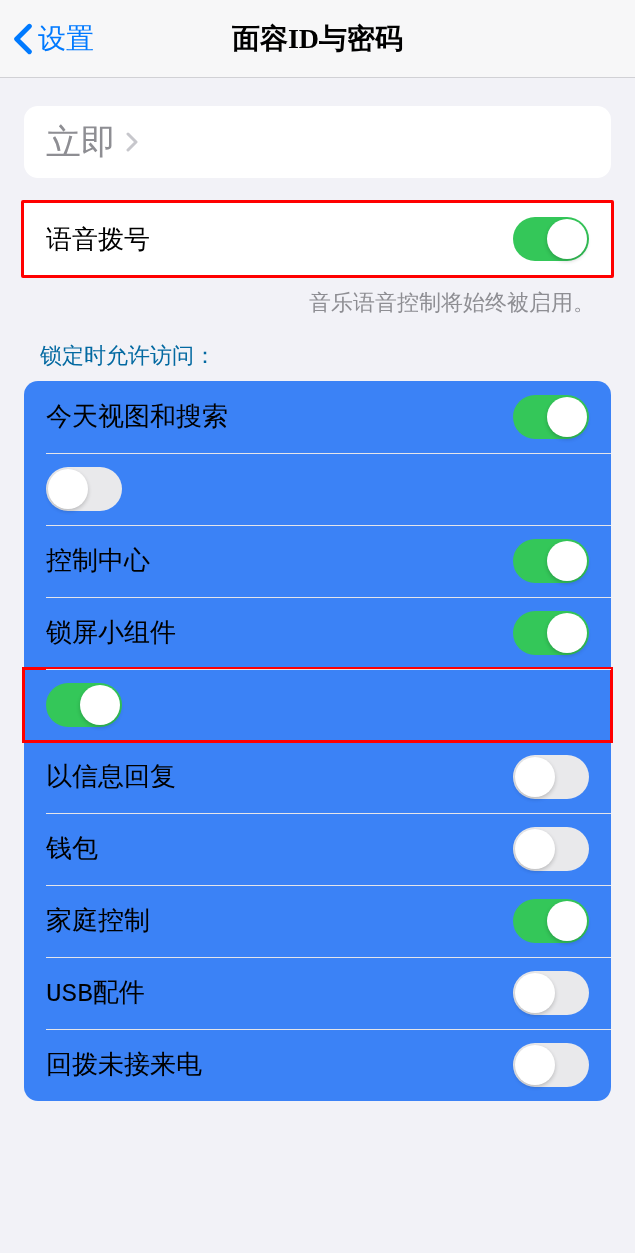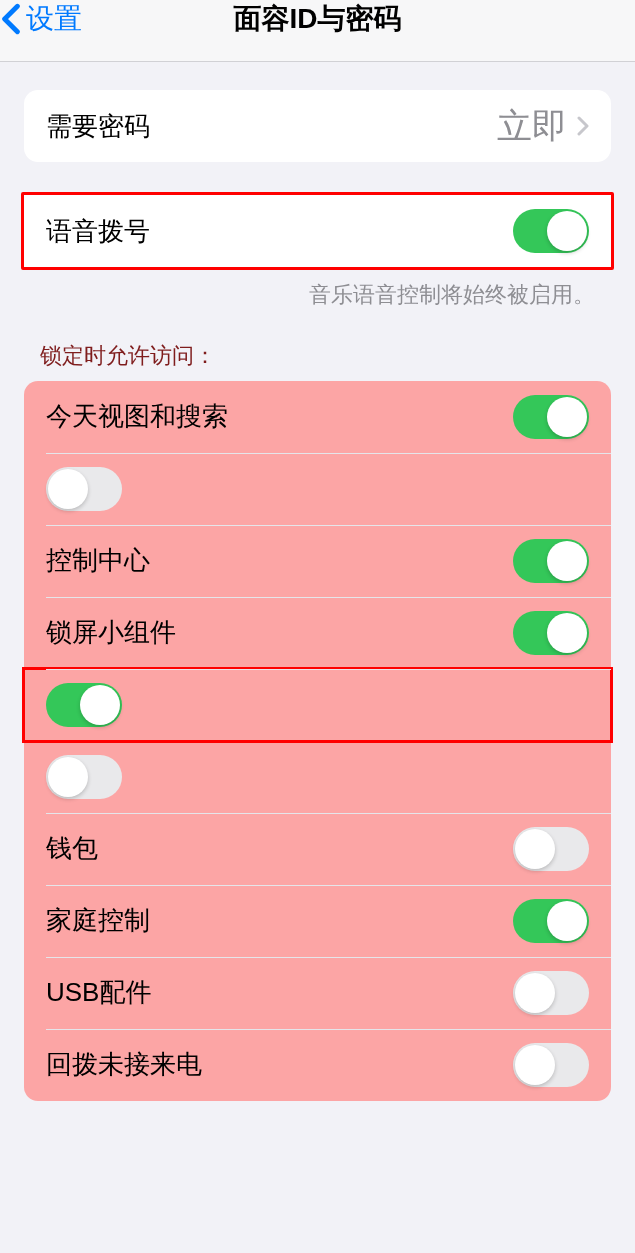--- a/index.html
+++ b/index.html
@@ -9,27 +9,27 @@
       -webkit-font-smoothing: antialiased;
     }
     body {
       width: 635px;
       height: 1253px;
       background: #f2f2f7;
       font-family: -apple-system, "PingFang SC", "Helvetica Neue", sans-serif;
       overflow: hidden;
     }
     .nav-bar {
-      height: 62px;
+      height: 78px;
       background: #f7f7f8;
       border-bottom: 1px solid #d1d1d5;
       display: flex;
-      align-items: flex-start;
-      position: relative;
-      padding: 0 0;
+      align-items: center;
+      position: relative;
+      padding: 0 12px;
     }
     .back-btn {
       display: flex;
       align-items: center;
       color: #007aff;
       font-size: 28px;
       cursor: pointer;
     }
     .back-chevron {
       width: 22px;
@@ -38,26 +38,27 @@
     }
     .title {
       position: absolute;
       left: 0;
       right: 0;
       text-align: center;
       font-size: 28px;
       font-weight: 600;
       color: #000;
       pointer-events: none;
+      font-family: Liberation Serif, serif;
     }
     .content {
       padding: 0 0 0 0;
     }
     .group {
-      margin-top: 30px;
+      margin-top: 22px;
     }
     .group.first {
       margin-top: 28px;
     }
     .card {
       background: #fff;
       border-radius: 14px;
       margin: 0 24px;
       overflow: hidden;
     }
@@ -123,37 +124,38 @@
     }
     .footer-text {
       font-size: 22px;
       color: #8e8e93;
       padding: 10px 40px 0 40px;
       line-height: 1.4;
       text-align: right;
     }
     .header-text {
       font-size: 22px;
-      color: #7f1d1d;
+      color: #0369a1;
       padding: 0 40px 10px 40px;
     }
     .highlight {
       border: 3px solid #ff0000;
       border-radius: 2px;
       margin: 0 21px;
     }
     .highlight .card {
       margin: 0;
       border-radius: 0;
     }
     .group2-card {
-      background: #fca5a5;
+      background: #3b82f6;
       border-radius: 14px;
       margin: 0 24px;
       position: relative;
+      font-family: Liberation Mono, monospace;
     }
     .group2-card .row + .row::before {
       content: "";
       position: absolute;
       left: 22px;
       right: 0;
       top: 0;
       height: 1px;
       background: #e5e5ea;
     }
@@ -174,21 +176,20 @@
     <span>设置</span>
   </div>
   <div class="title">面容ID与密码</div>
 </div>
 
 <div class="content">
 
   <div class="group first">
     <div class="card">
       <div class="row">
-        <div class="row-label">需要密码</div>
         <div class="row-detail">立即</div>
         <svg class="chevron-right" viewBox="0 0 12 20" fill="none">
           <path d="M2 2 L10 10 L2 18" stroke="#c7c7cc" stroke-width="3" stroke-linecap="round" stroke-linejoin="round"></path>
         </svg>
       </div>
     </div>
   </div>
 
   <div class="group">
     <div class="highlight">
@@ -229,20 +230,21 @@
           <div class="toggle on">
             <div class="toggle-knob"></div>
           </div>
         </div>
         <div class="row siri-row">
           <div class="toggle on">
             <div class="toggle-knob"></div>
           </div>
         </div>
         <div class="row">
+          <div class="row-label">以信息回复</div>
           <div class="toggle off">
             <div class="toggle-knob"></div>
           </div>
         </div>
         <div class="row">
           <div class="row-label">钱包</div>
           <div class="toggle off">
             <div class="toggle-knob"></div>
           </div>
         </div>

